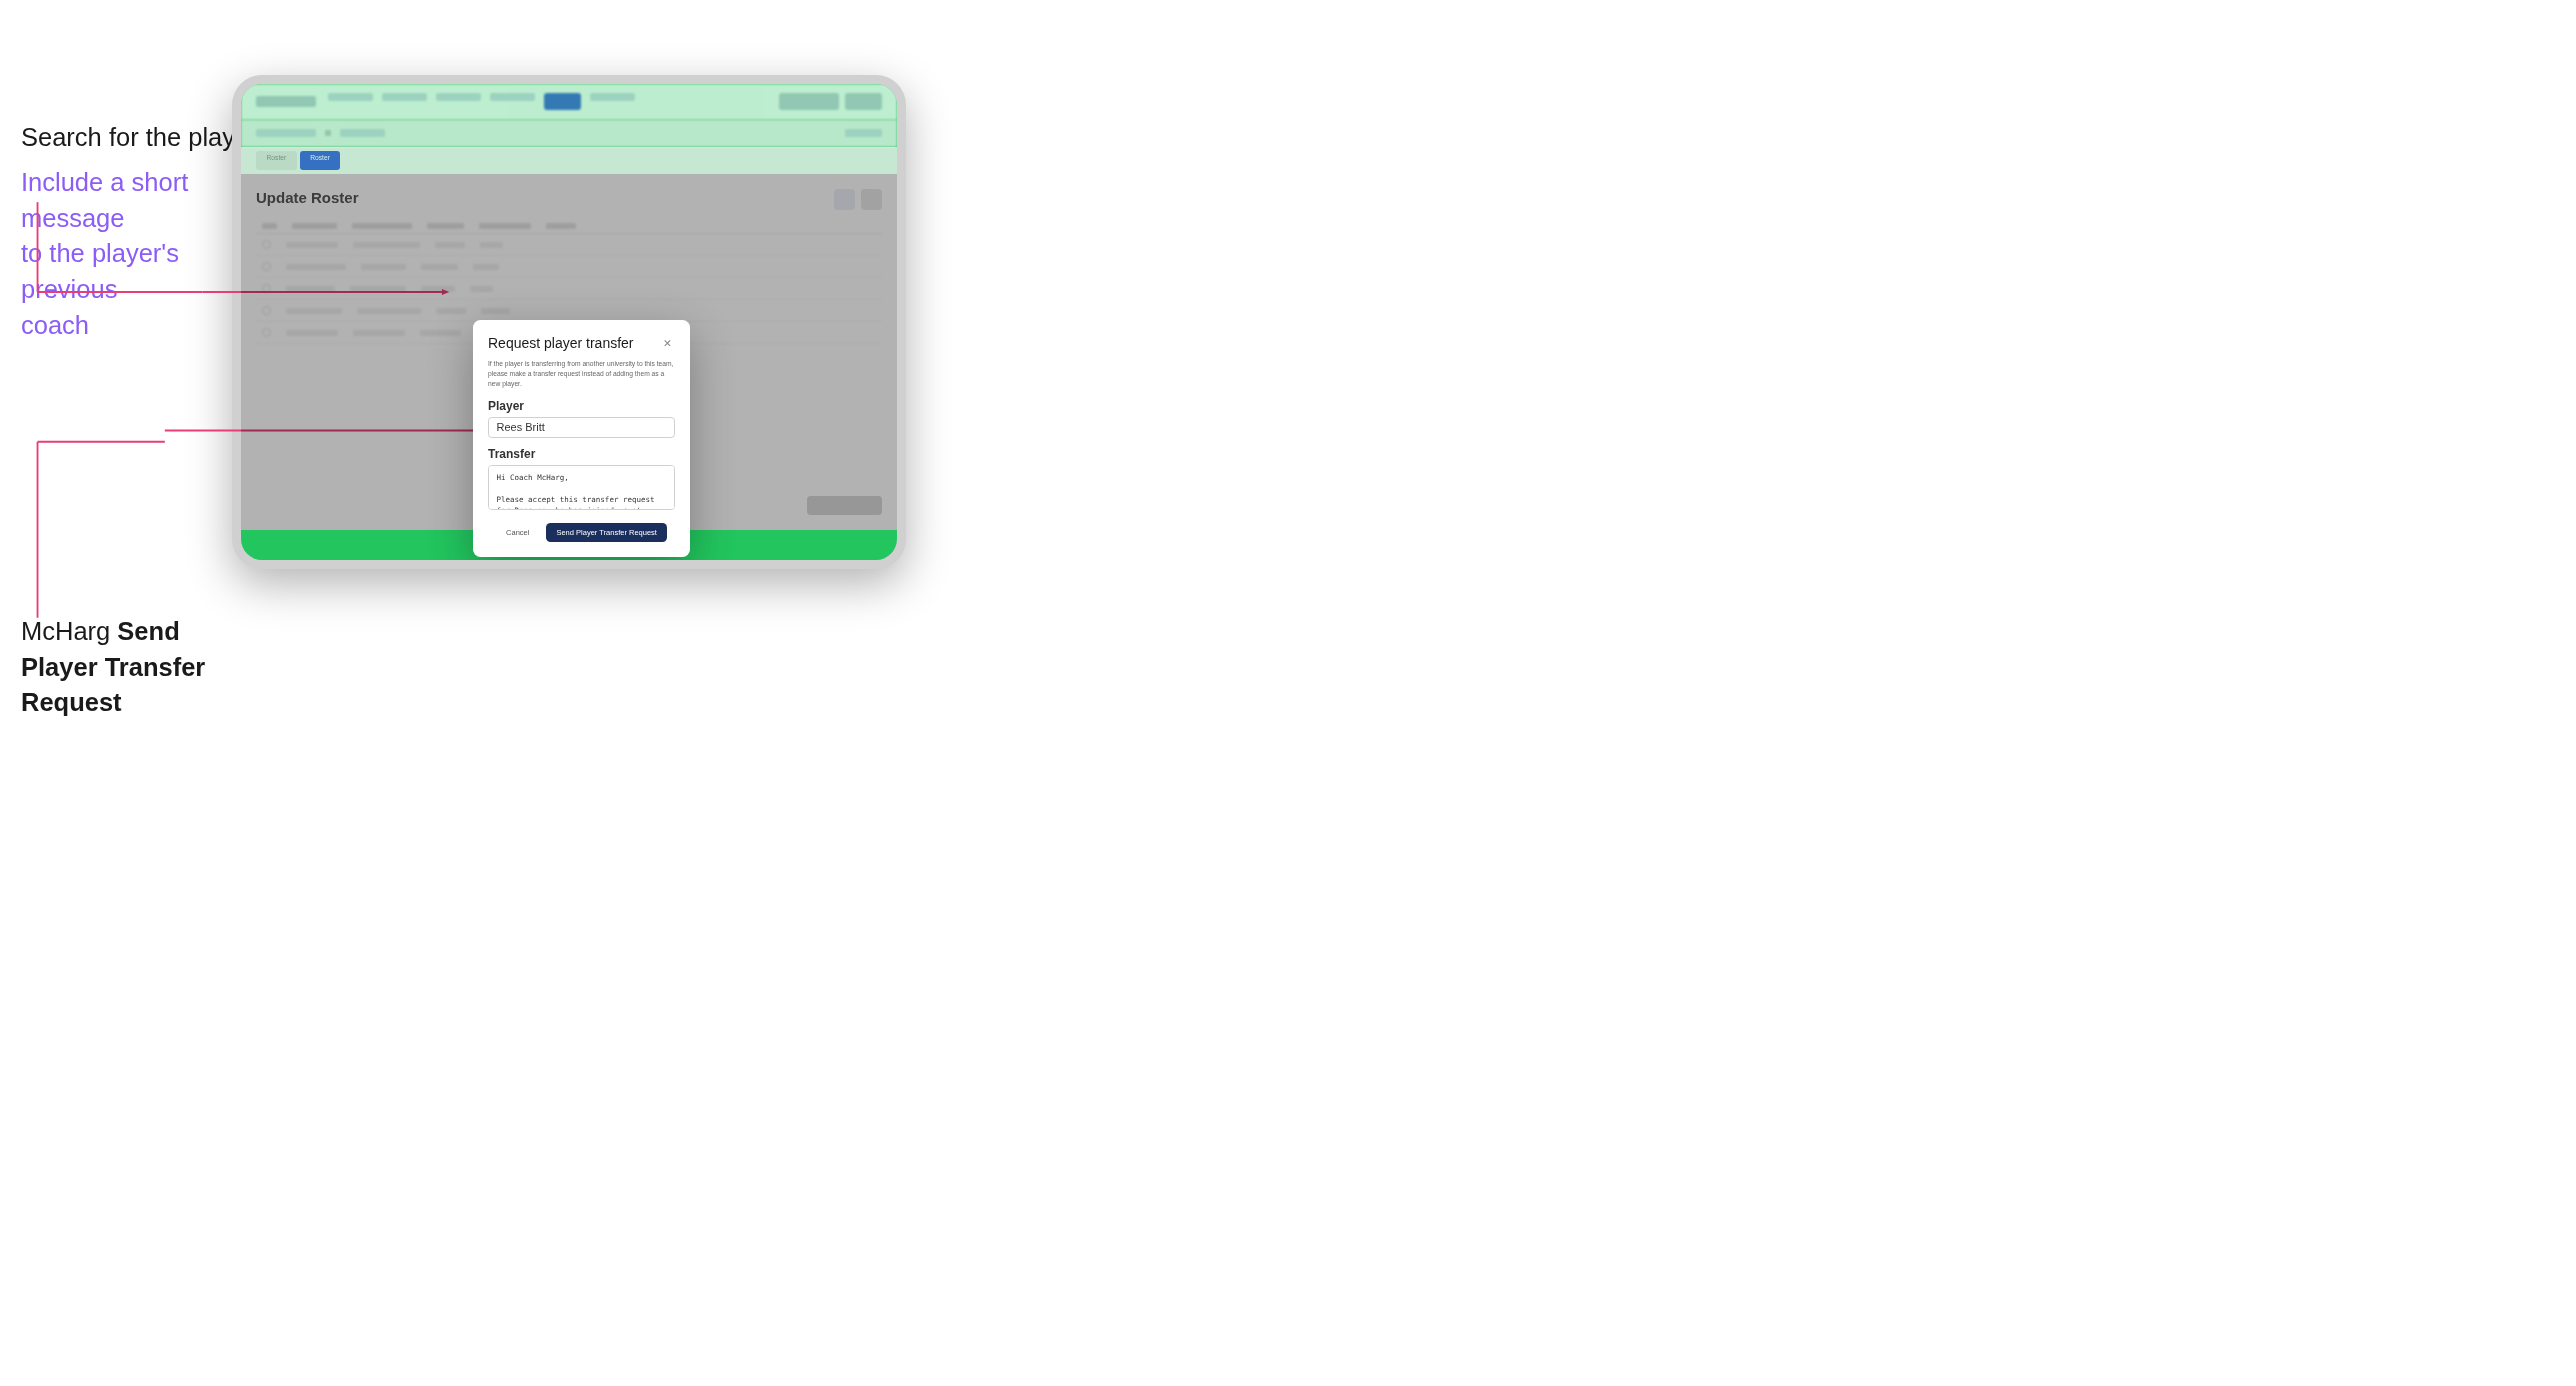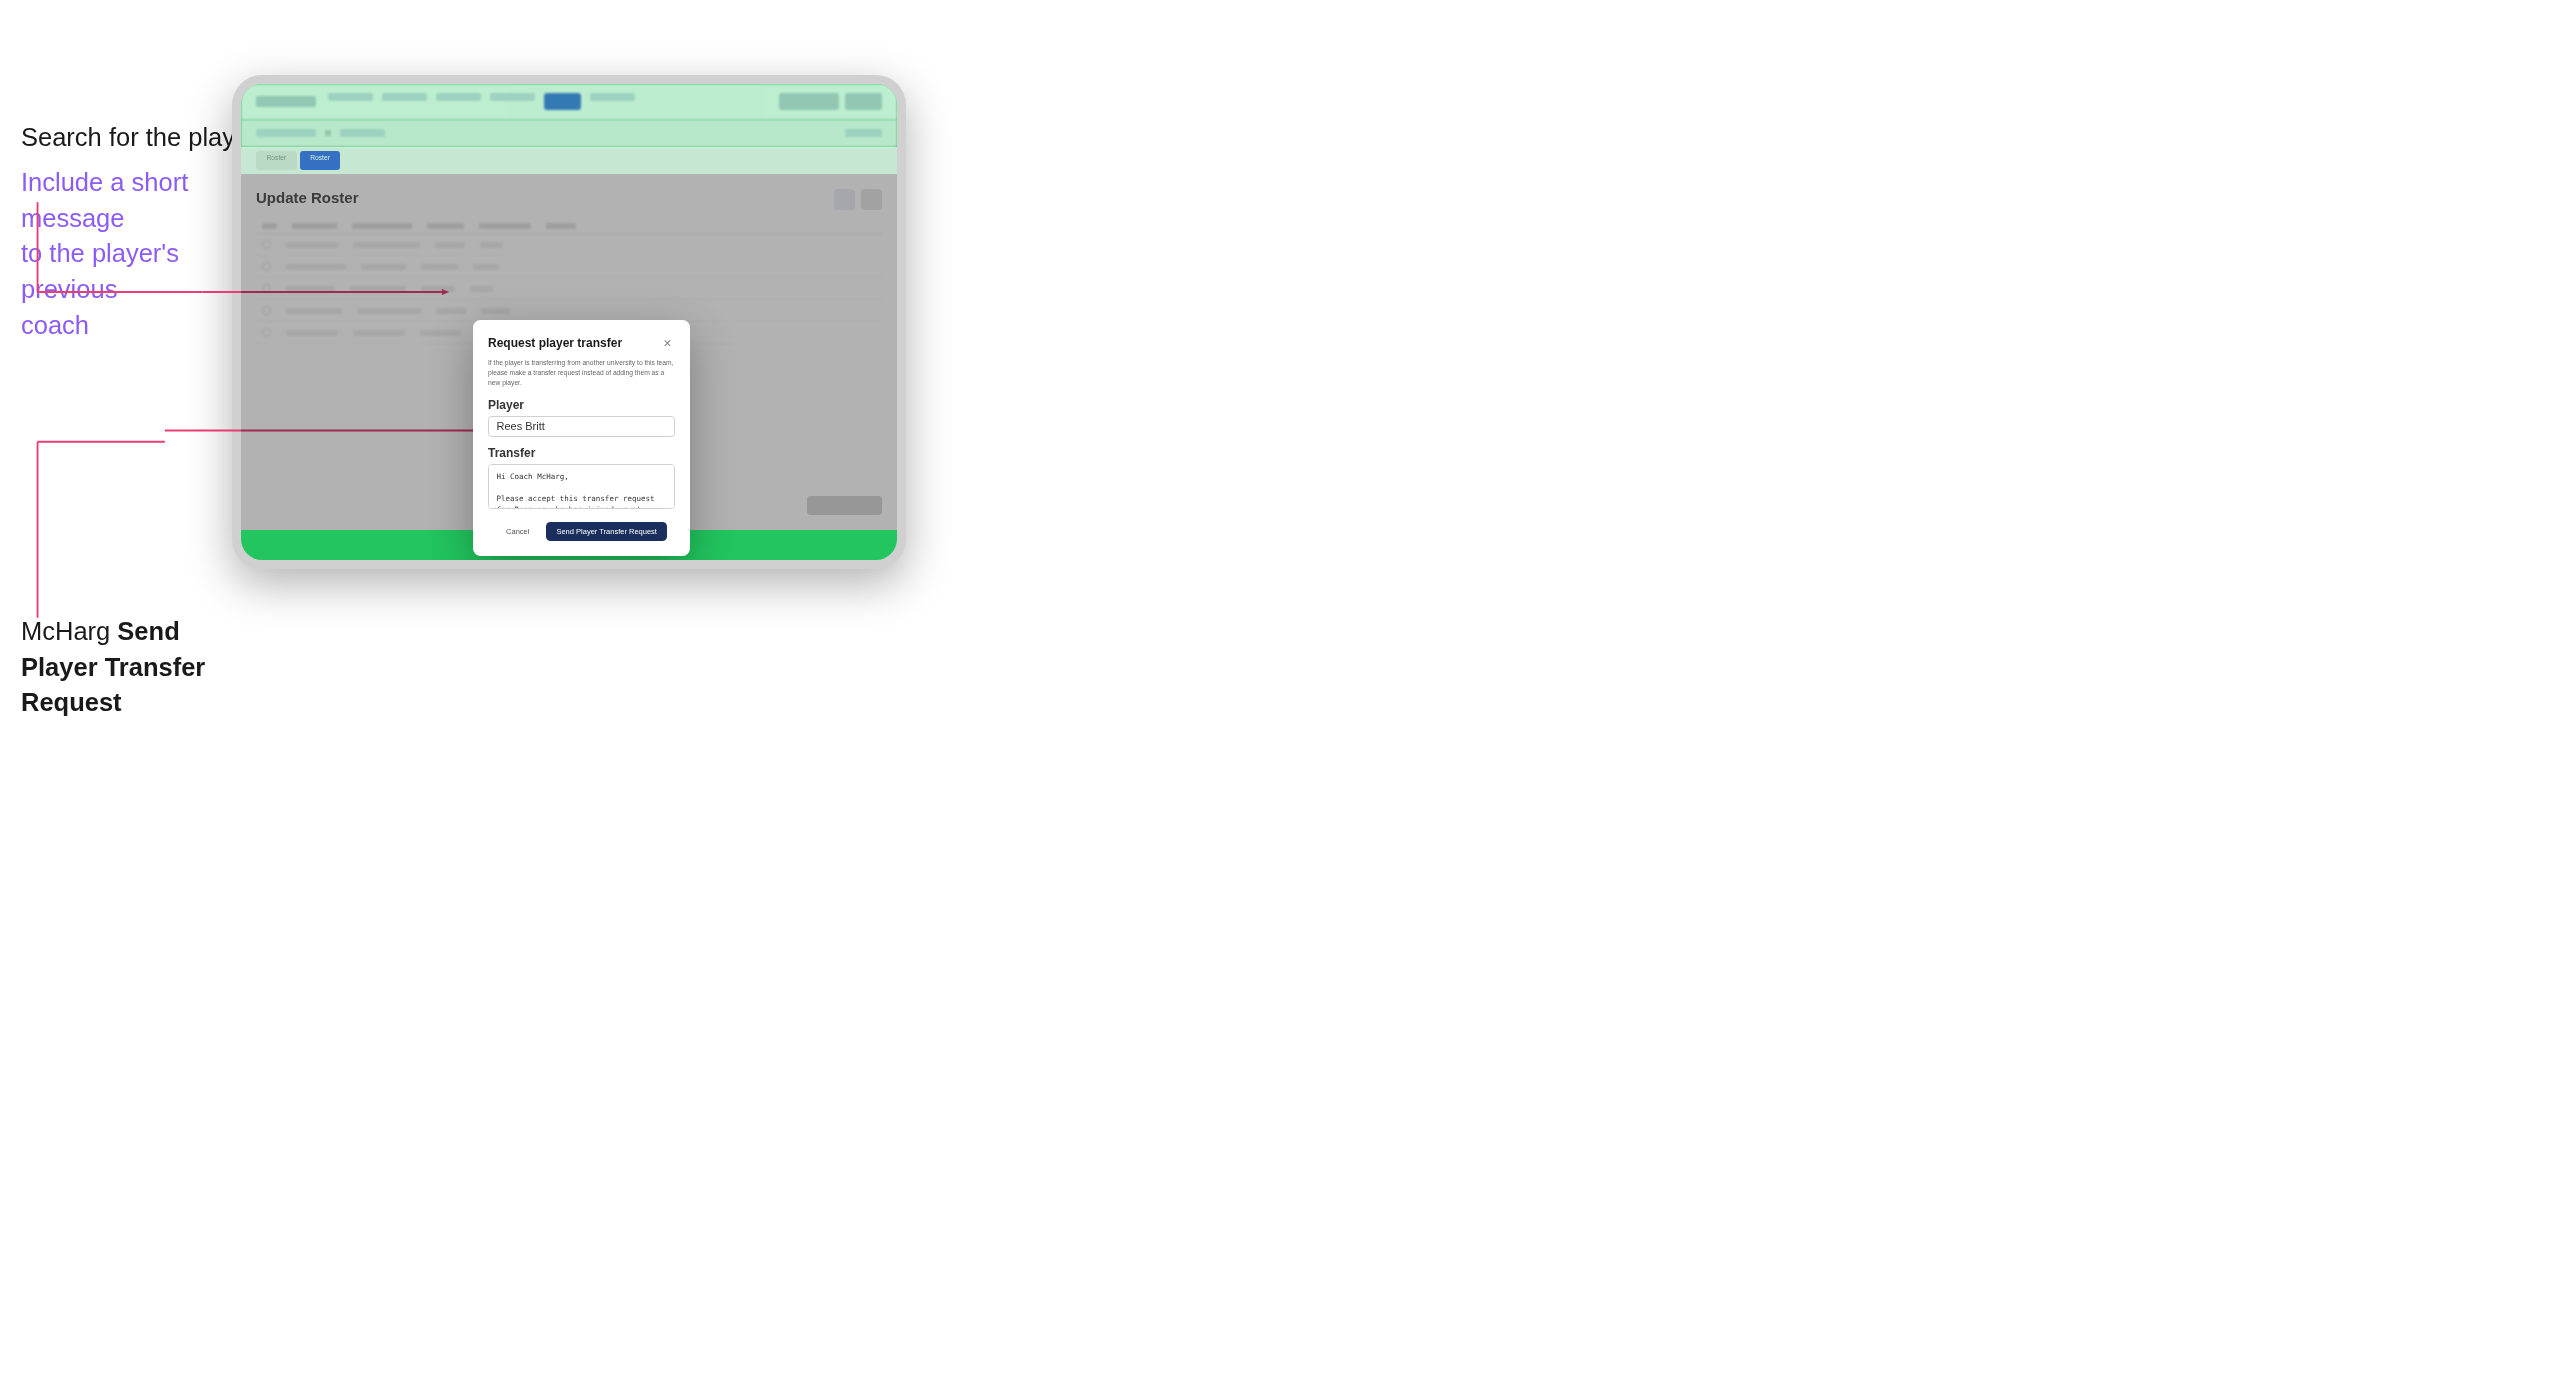--- a/index.html
+++ b/index.html
@@ -303,22 +303,22 @@
     }
 
     .dialog-header {
       display: flex;
       justify-content: space-between;
       align-items: center;
       margin-bottom: 7.5px;
     }
 
     .dialog-title {
-      font-size: 12px;
-      font-weight: 700;
+      font-size: 14px;
+      font-weight: 400;
       color: #1a1a1a;
     }
 
     .close-btn {
       width: 15px;
       height: 15px;
       display: flex;
       align-items: center;
       justify-content: center;
       color: #888;

